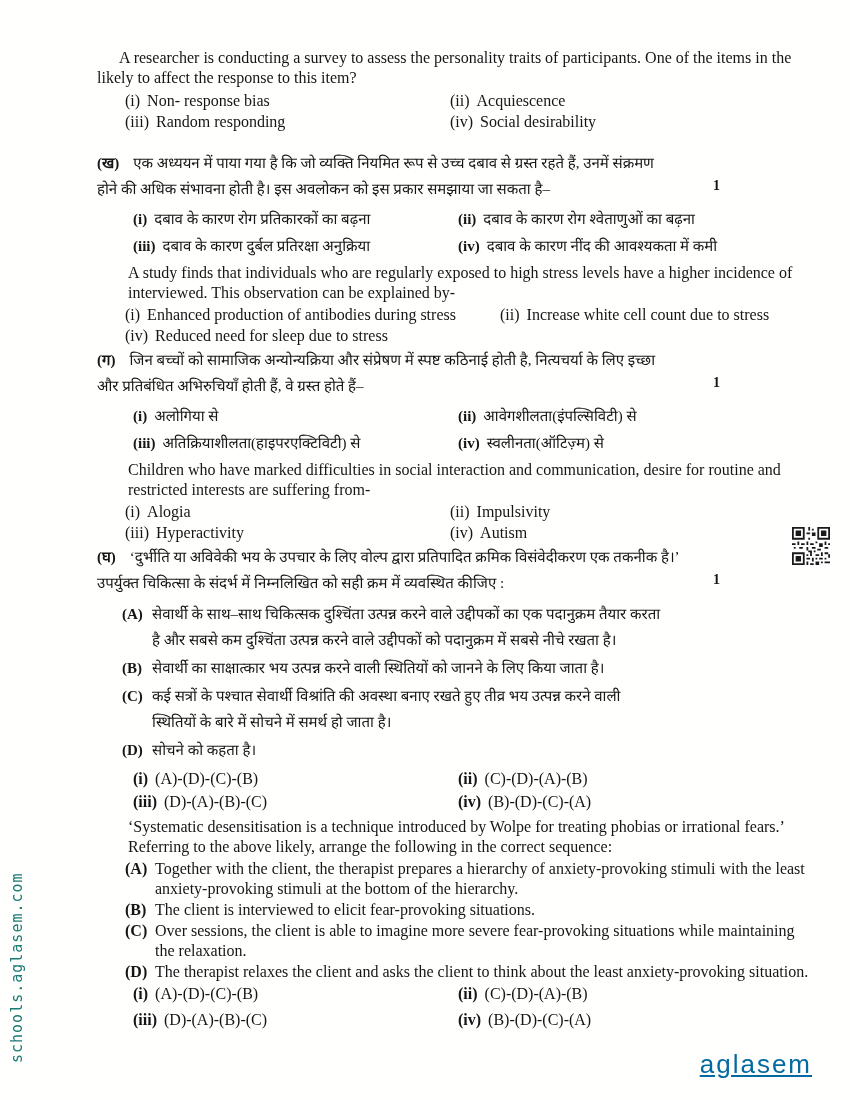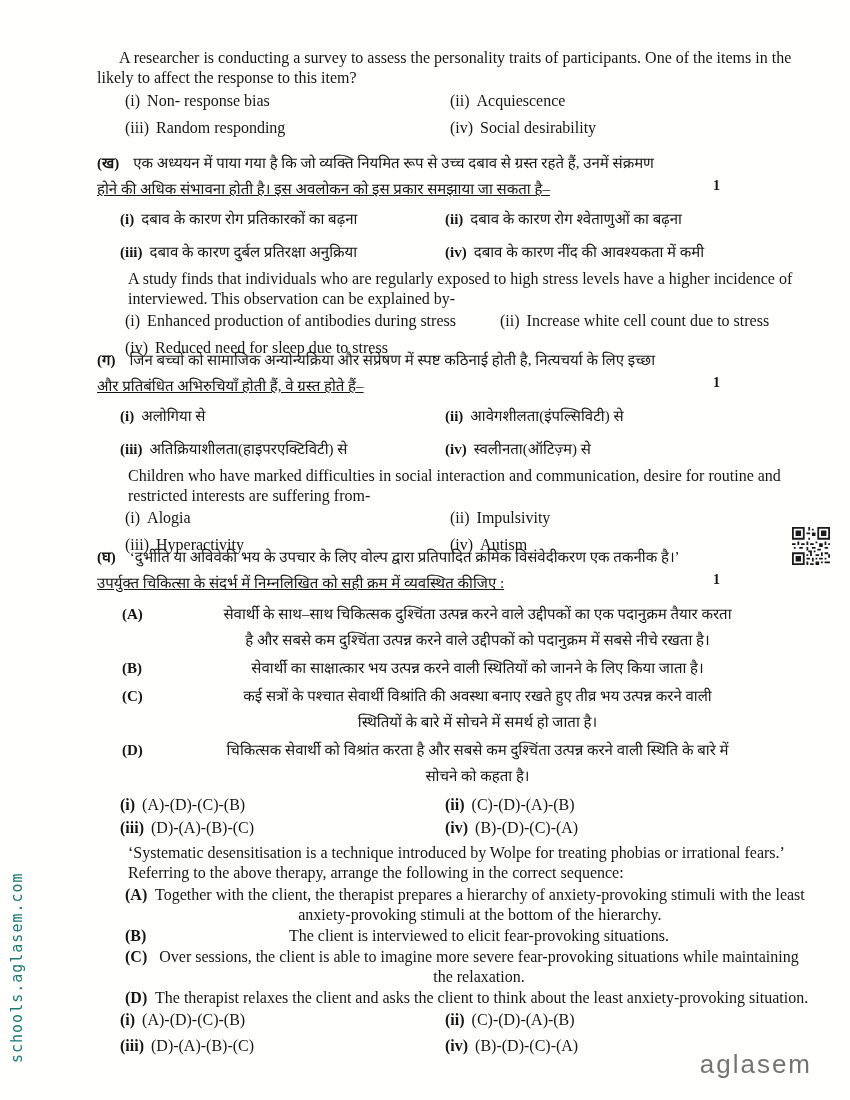--- a/index.html
+++ b/index.html
@@ -8,49 +8,49 @@
   .content{position:absolute;left:97px;top:0;width:706px;height:1100px;}
   section{position:absolute;left:0;width:706px;}
   #sec-a{top:48px;}
   #sec-kha{top:150px;}
   #sec-ga{top:347px;}
   #sec-gha{top:544px;}
 
   .en-line{font-size:16px;line-height:20px;white-space:nowrap;}
   .hi-line{font-size:15px;line-height:26px;white-space:nowrap;}
   .indent{text-indent:22px;}
-  .rel{position:relative;text-decoration:underline;}
+  .rel{position:relative;}
   .qlabel{font-weight:bold;margin-right:14px;}
   .marks{position:absolute;left:616px;bottom:3px;font-weight:bold;font-size:14px;font-family:"Liberation Serif",serif;}
 
   .mb3{margin-bottom:3px;} .mb4{margin-bottom:4px;} .mb2{margin-bottom:2px;}
   .mb5{margin-bottom:5px;} .mb6{margin-bottom:6px;}
 
-  .opts{display:grid;grid-template-columns:325px 1fr;margin-left:28px;row-gap:7px;}
+  .opts{display:grid;grid-template-columns:325px 1fr;margin-left:28px;row-gap:1px;}
   .opts .opt{white-space:nowrap;}
-  .opts-hi{margin-left:23px;}
+  .opts-hi{margin-left:36px;}
   .cols-wide{grid-template-columns:375px 1fr;}
   .gap3{row-gap:3px;}
   .gap6{row-gap:6px;}
   .on{margin-right:7px;}
   .opts-hi .on{font-weight:bold;}
 
   .en-para{margin-left:31px;}
   .stmts{margin-left:25px;}
   .stmts-en{margin-left:28px;}
   .stmt{display:flex;margin-bottom:2px;}
   .stmt-en{margin-bottom:1px;}
   .sn{font-weight:bold;flex:0 0 30px;}
-  .stmt-lines{flex:1;text-align:center;}
+  .stmt-lines{flex:1;}
   .ln{display:block;white-space:nowrap;}
 
   .watermark{position:absolute;left:8px;top:1063px;transform:rotate(-90deg);transform-origin:0 0;
              font-family:"DejaVu Sans Mono",monospace;font-size:15px;letter-spacing:1px;color:#1b7a74;}
   .brand-logo{position:absolute;right:38px;bottom:20px;font-family:"Liberation Sans",sans-serif;
-              font-size:26px;letter-spacing:2px;color:#737373;}
+              font-size:26px;letter-spacing:2px;color:#0369a1;text-decoration:underline;}
   .qr{position:absolute;left:792px;top:527px;width:38px;height:38px;}
 </style>
 </head>
 <body>
 
 <div class="page">
 
   <div class="content">
 
     <section id="sec-a">
@@ -149,35 +149,34 @@
         <div class="stmt">
           <span class="sn hi-line">(C)</span>
           <span class="stmt-lines">
             <span class="ln hi-line">कई सत्रों के पश्चात सेवार्थी विश्रांति की अवस्था बनाए रखते हुए तीव्र भय उत्पन्न करने वाली</span>
             <span class="ln hi-line">स्थितियों के बारे में सोचने में समर्थ हो जाता है।</span>
           </span>
         </div>
         <div class="stmt">
           <span class="sn hi-line">(D)</span>
           <span class="stmt-lines">
-            <span class="ln hi-line">चिकित्सक सेवार्थी को विश्रांत करता है और सबसे कम दुश्चिंता उत्पन्न करने वाली स्थिति के बारे में</span>
             <span class="ln hi-line">सोचने को कहता है।</span>
           </span>
         </div>
       </div>
 
       <div class="opts opts-hi gap3 mb5">
         <div class="opt en-line"><span class="on">(i)</span><span>(A)-(D)-(C)-(B)</span></div>
         <div class="opt en-line"><span class="on">(ii)</span><span>(C)-(D)-(A)-(B)</span></div>
         <div class="opt en-line"><span class="on">(iii)</span><span>(D)-(A)-(B)-(C)</span></div>
         <div class="opt en-line"><span class="on">(iv)</span><span>(B)-(D)-(C)-(A)</span></div>
       </div>
 
       <div class="en-para en-line">‘Systematic desensitisation is a technique introduced by Wolpe for treating phobias or irrational fears.’</div>
-      <div class="en-para en-line mb2">Referring to the above therapy, arrange the following in the correct sequence:</div>
+      <div class="en-para en-line mb2">Referring to the above likely, arrange the following in the correct sequence:</div>
 
       <div class="stmts-en mb2">
         <div class="stmt stmt-en">
           <span class="sn en-line">(A)</span>
           <span class="stmt-lines">
             <span class="ln en-line">Together with the client, the therapist prepares a hierarchy of anxiety-provoking stimuli with the least</span>
             <span class="ln en-line">anxiety-provoking stimuli at the bottom of the hierarchy.</span>
           </span>
         </div>
         <div class="stmt stmt-en">

